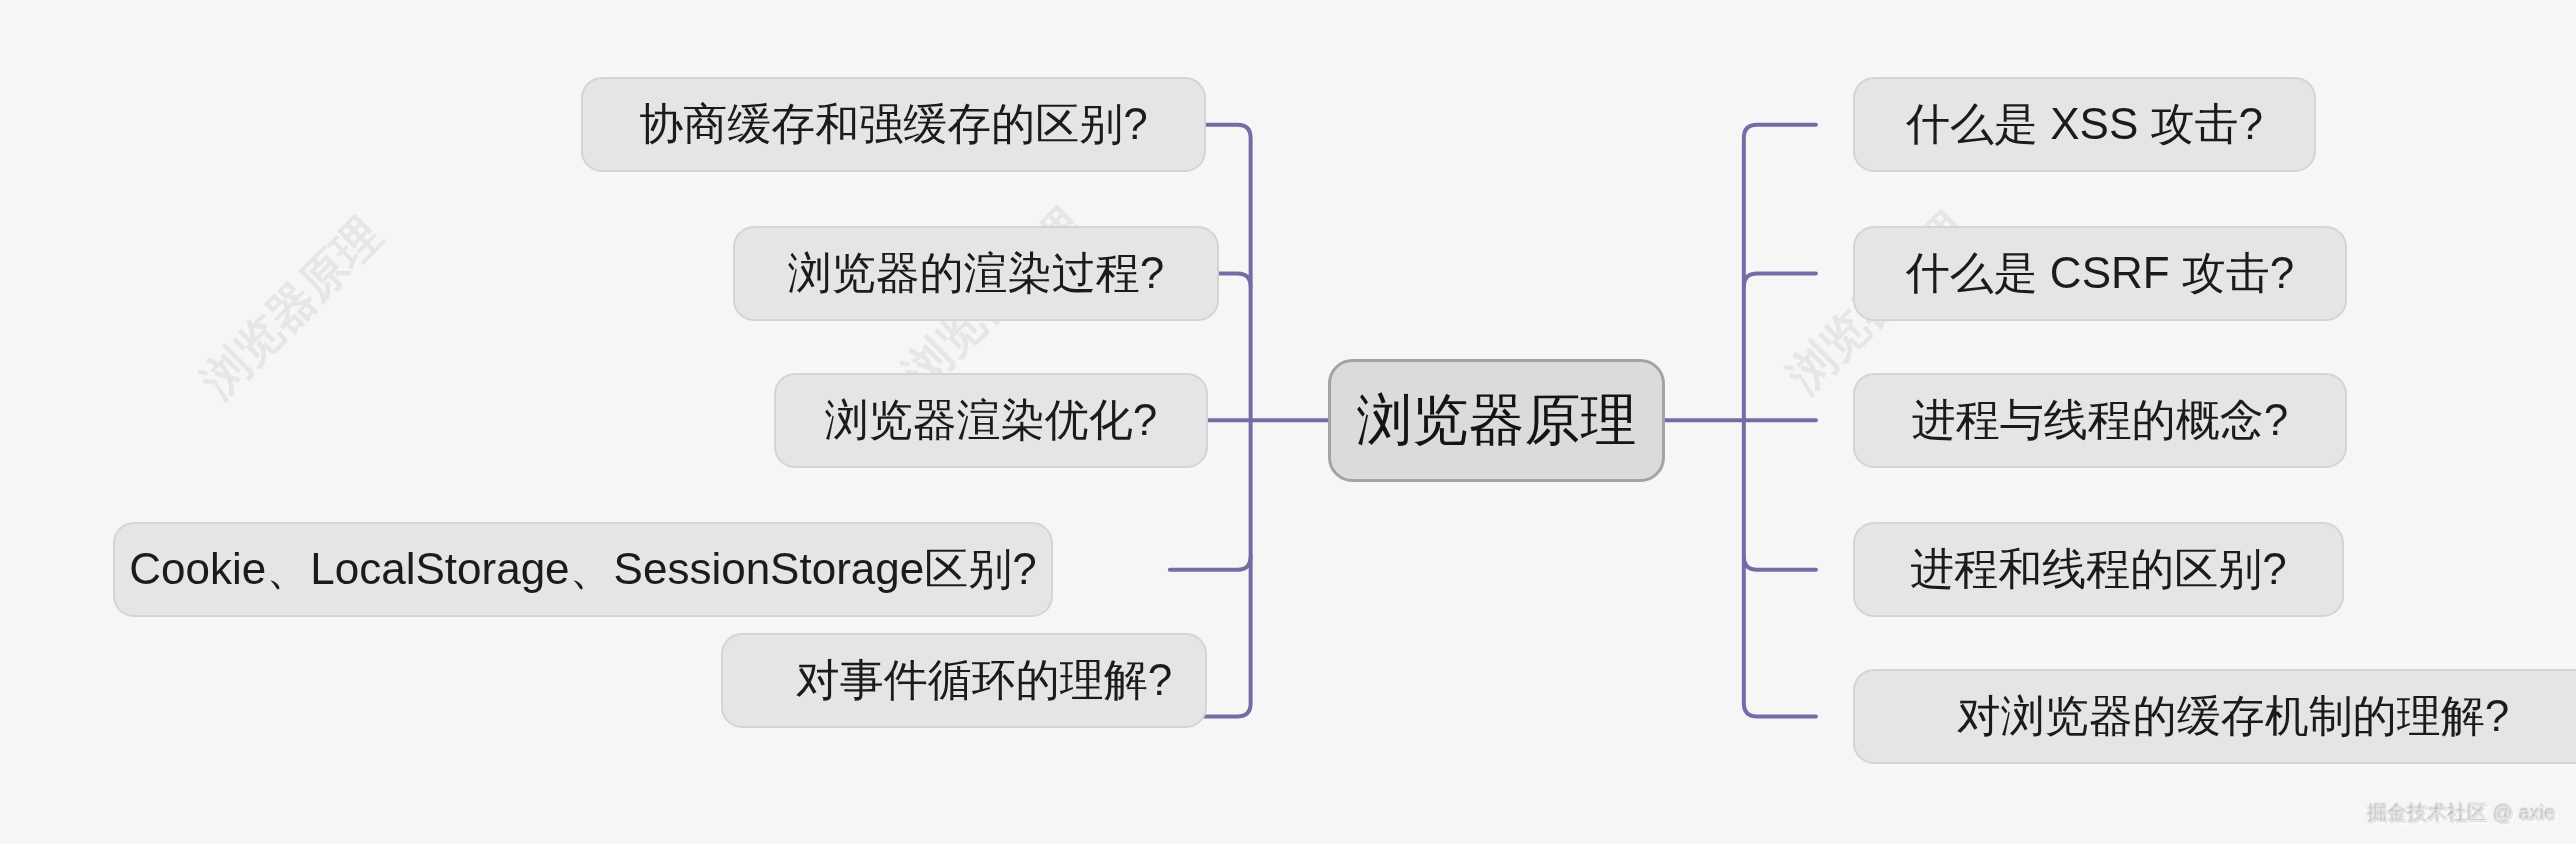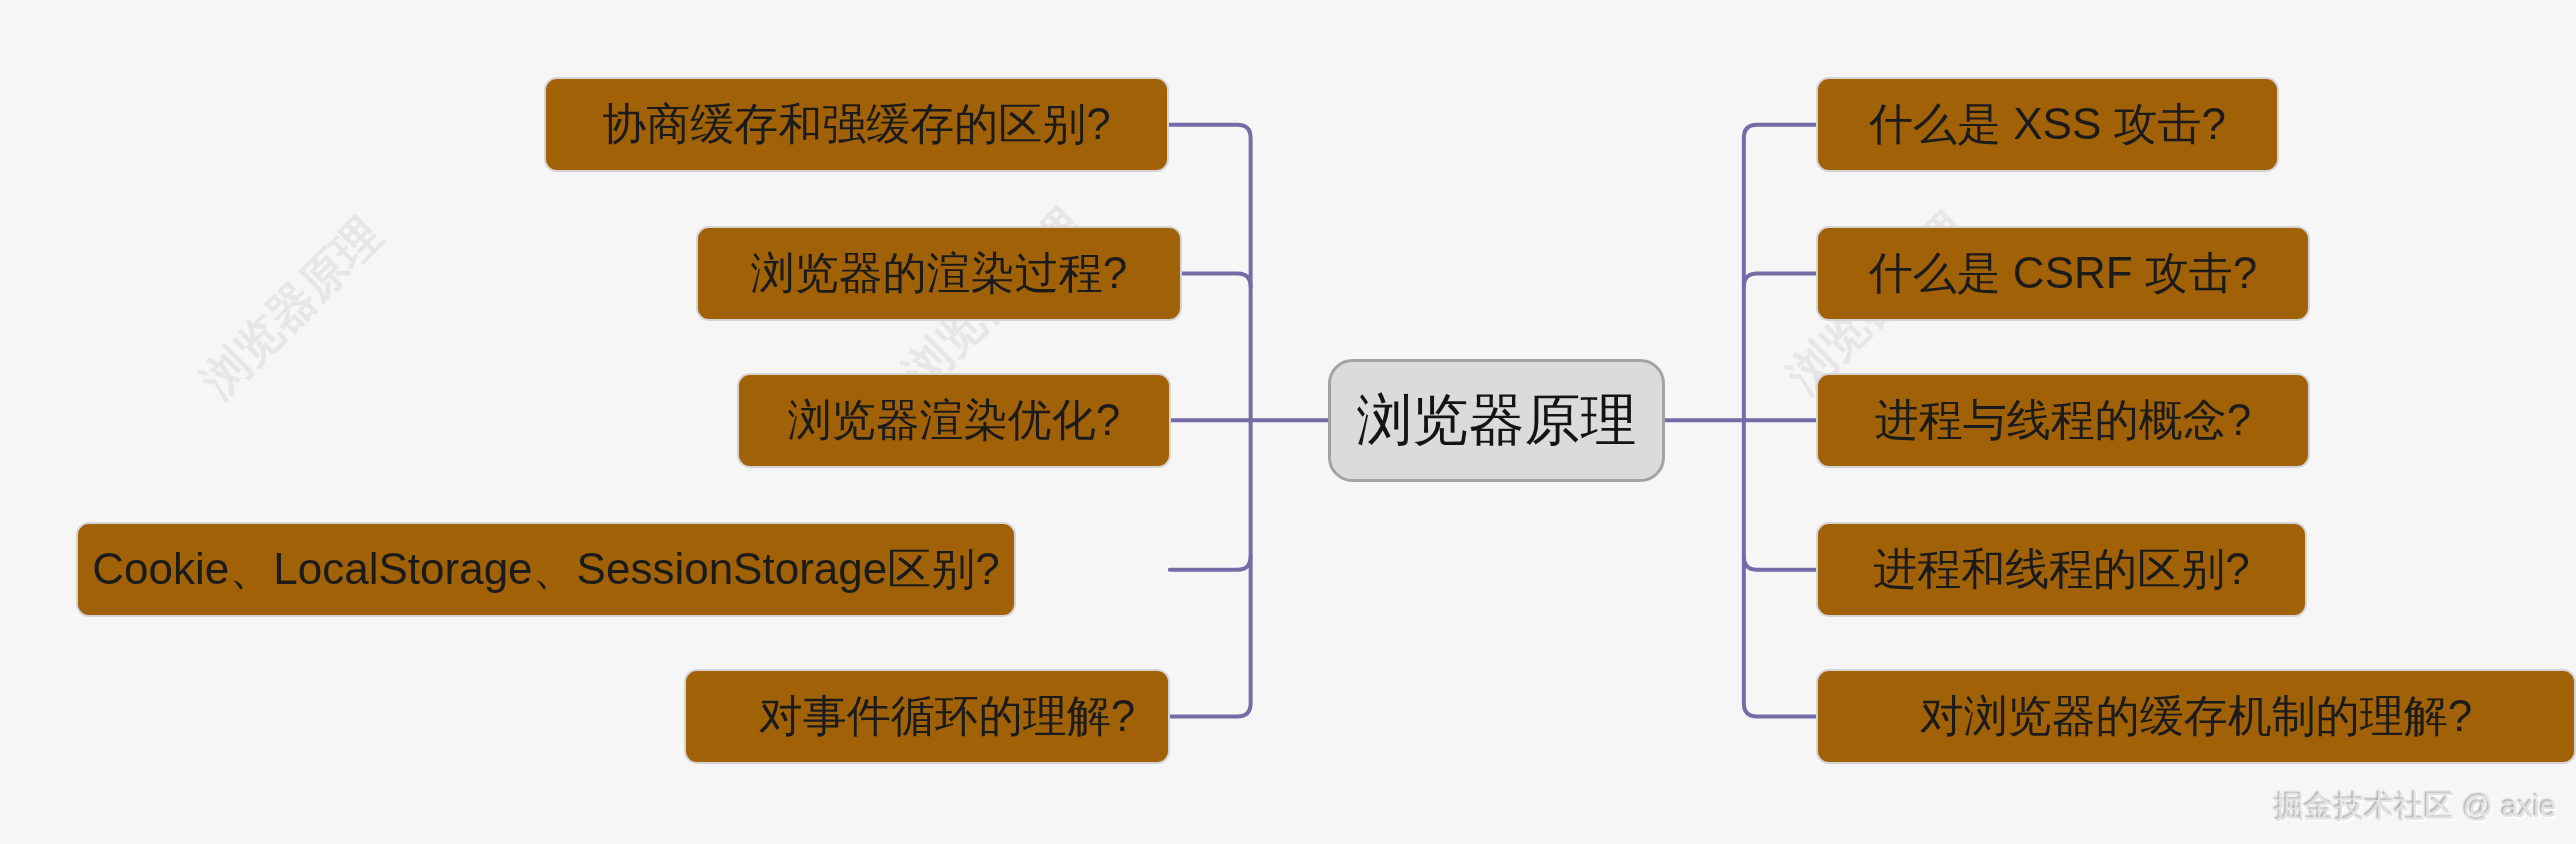--- a/index.html
+++ b/index.html
@@ -22,51 +22,52 @@
   }
   .connector-svg path {
     fill: none;
     stroke: #746ca6;
     stroke-width: 4.5;
     stroke-linecap: round;
   }
   .topic {
     position: absolute;
     box-sizing: border-box;
-    background: #a16207;
+    background: #e5e5e5;
     border: 2.6px solid #d6d3d6;
-    border-radius: 13px;
+    border-radius: 21px;
     display: flex;
     align-items: center;
     justify-content: center;
     font-size: 44px;
     color: #1b1b1b;
     white-space: nowrap;
     z-index: 3;
+    margin-left: 37px;
   }
   .root-topic {
     position: absolute;
     box-sizing: border-box;
     background: #dcdbdc;
     border: 3.5px solid #a5a2a5;
     border-radius: 24.6px;
     display: flex;
     align-items: center;
     justify-content: center;
     font-size: 56px;
     color: #141414;
     white-space: nowrap;
     z-index: 3;
   }
   
   #node-l1 { left: 544px;  top: 77px;  width: 625px;  height: 95px; }
   #node-l2 { left: 696px;  top: 226px; width: 486px;  height: 95px; }
   #node-l3 { left: 737px;  top: 373px; width: 434px;  height: 95px; }
   #node-l4 { left: 76px;   top: 522px; width: 940px; height: 95px; }
-  #node-l5 { left: 684px;  top: 669px; width: 486px;  height: 95px; padding-left: 40px; }
+  #node-l5 { left: 684px;  top: 633px; width: 486px;  height: 95px; padding-left: 40px; }
   
   #node-root { left: 1328px; top: 359px; width: 337px; height: 123px; }
   
   #node-r1 { left: 1816px; top: 77px;  width: 463px; height: 95px; }
   #node-r2 { left: 1816px; top: 226px; width: 494px; height: 95px; }
   #node-r3 { left: 1816px; top: 373px; width: 494px; height: 95px; }
   #node-r4 { left: 1816px; top: 522px; width: 491px; height: 95px; }
   #node-r5 { left: 1816px; top: 669px; width: 760px; height: 95px; }
 
   .watermark {
@@ -81,21 +82,21 @@
   }
   #wm-1 { left: 292px;  top: 308px; }
   #wm-2 { left: 994px; top: 299px; }
   #wm-3 { left: 1878px; top: 303px; }
 
   .attribution {
     position: absolute;
     right: 19.3px;
     bottom: 16px;
     z-index: 3;
-    font-size: 30px;
+    font-size: 20px;
     color: #e3e1e1;
     text-shadow: -1.8px -1.8px 1.8px #b0aeae, 1.8px 1.8px 1.8px #ffffff;
     white-space: nowrap;
   }
 </style>
 </head>
 <body>
 
 <div class="canvas">
 

